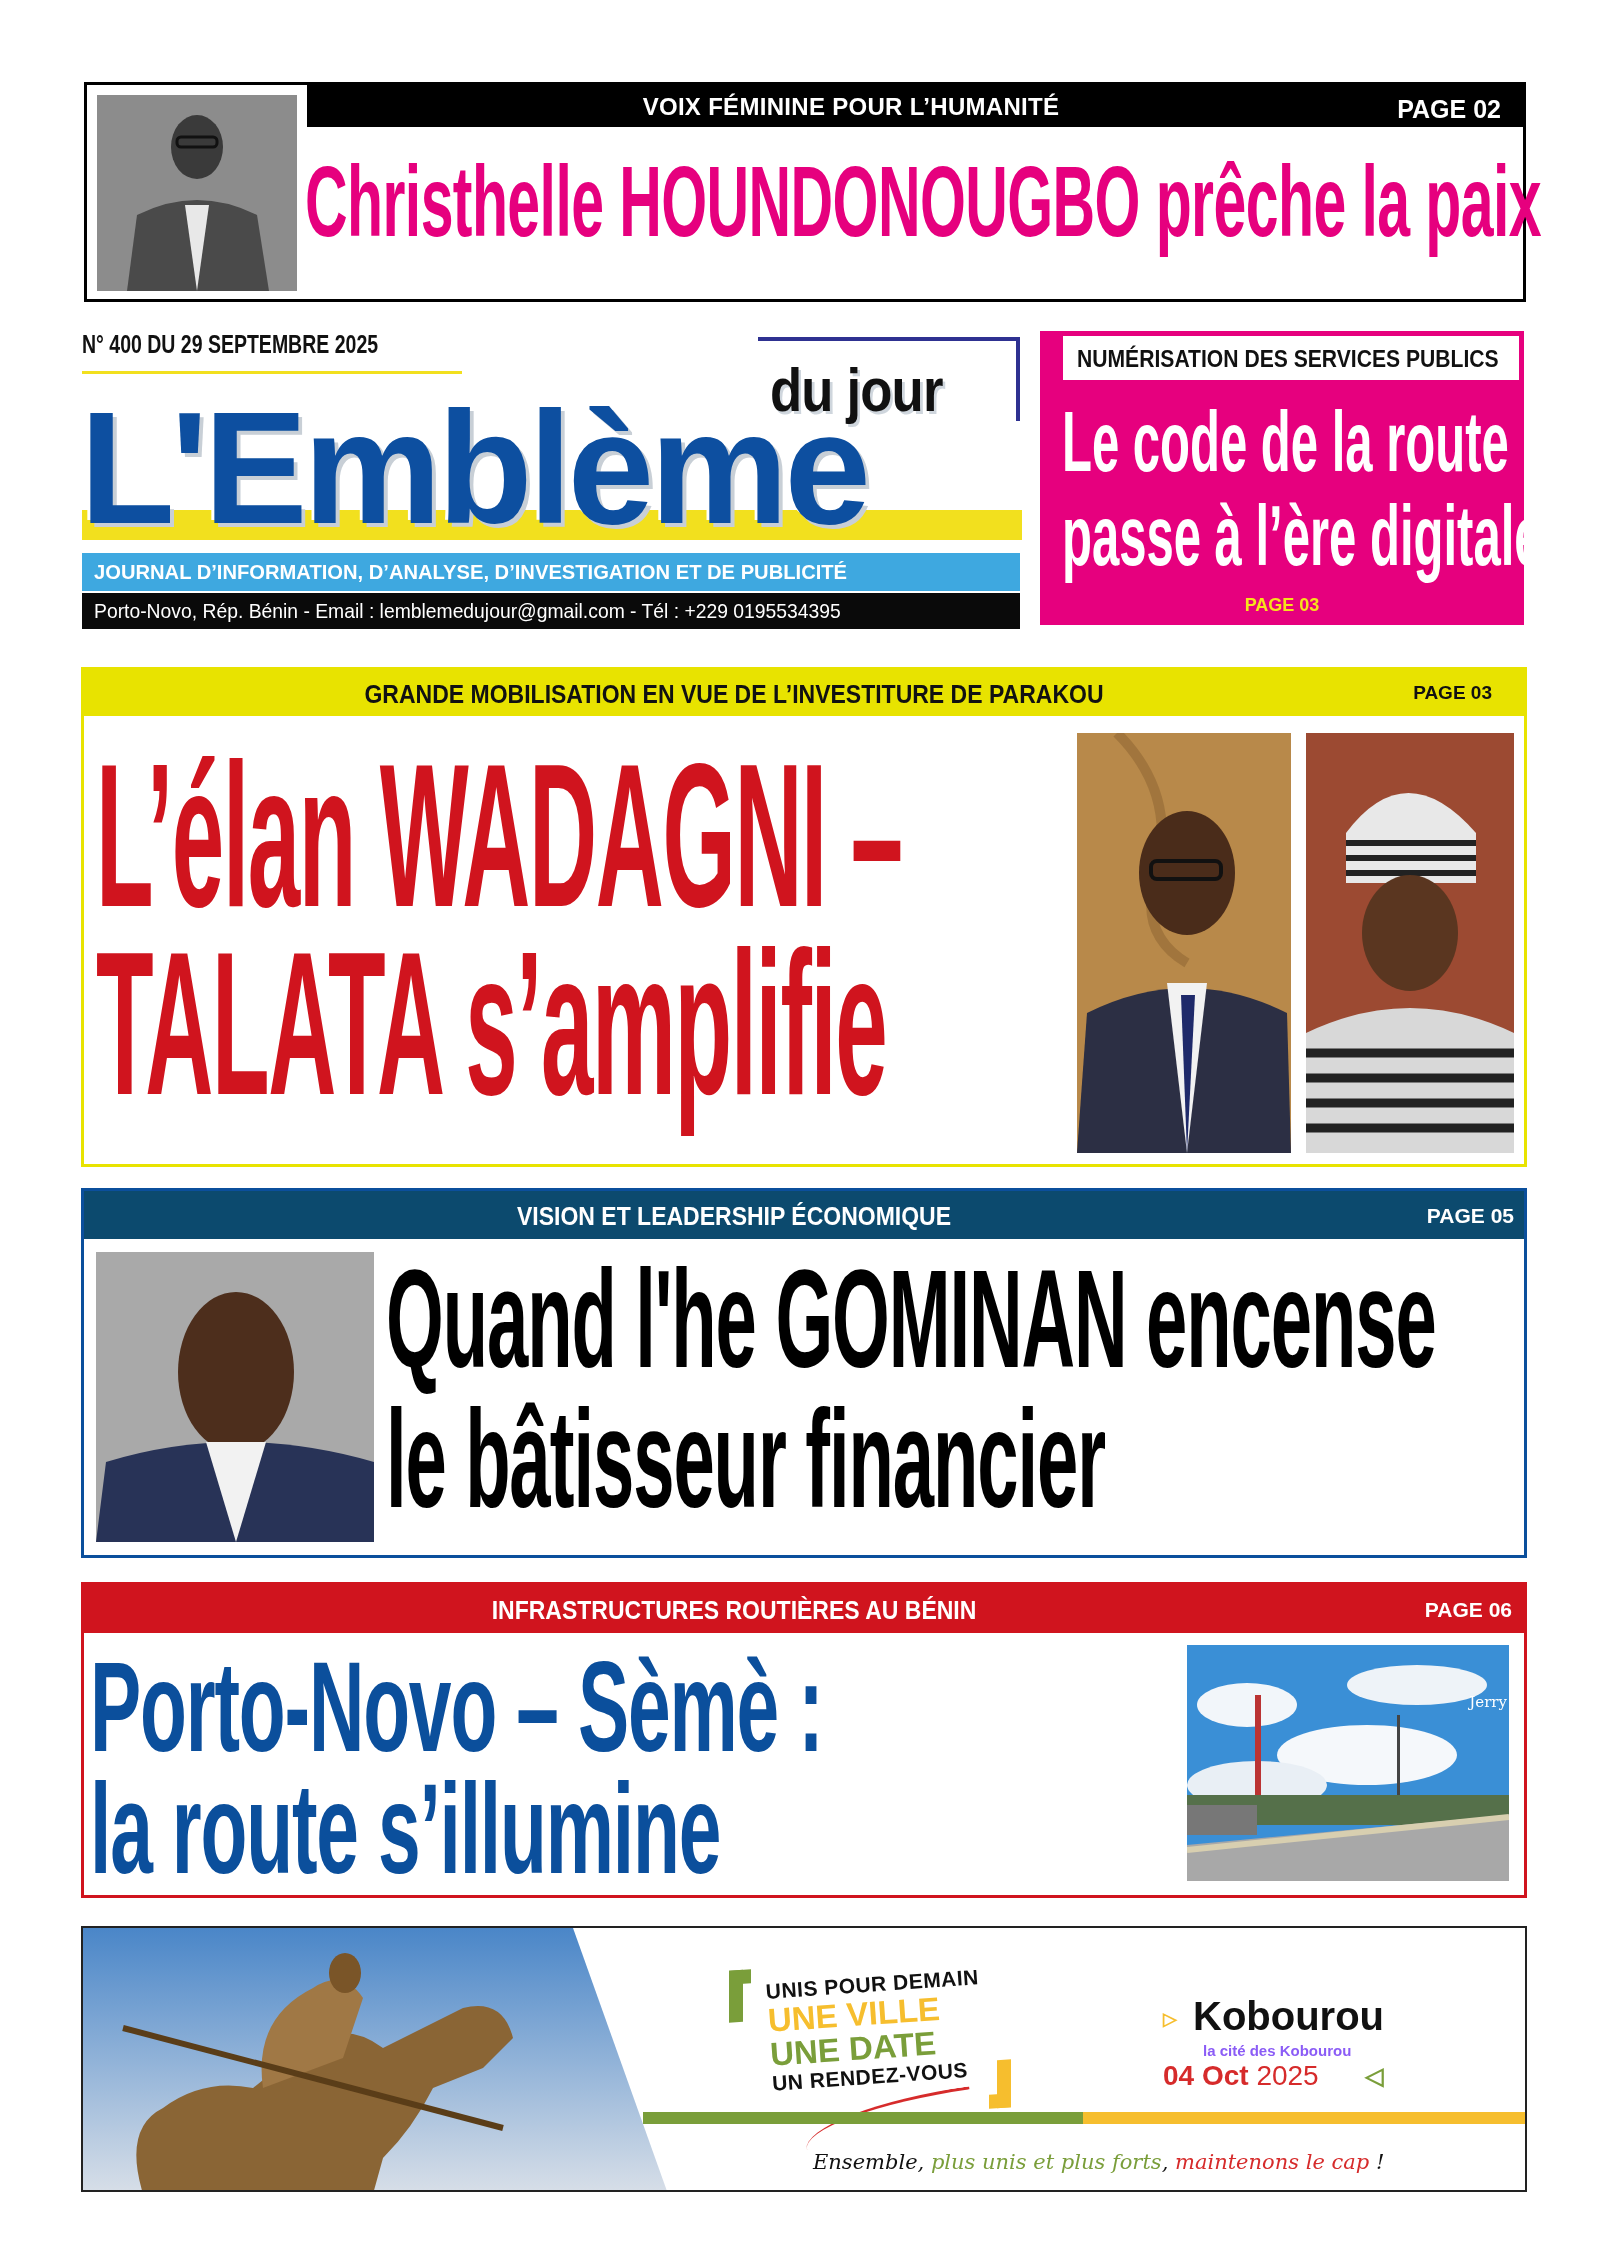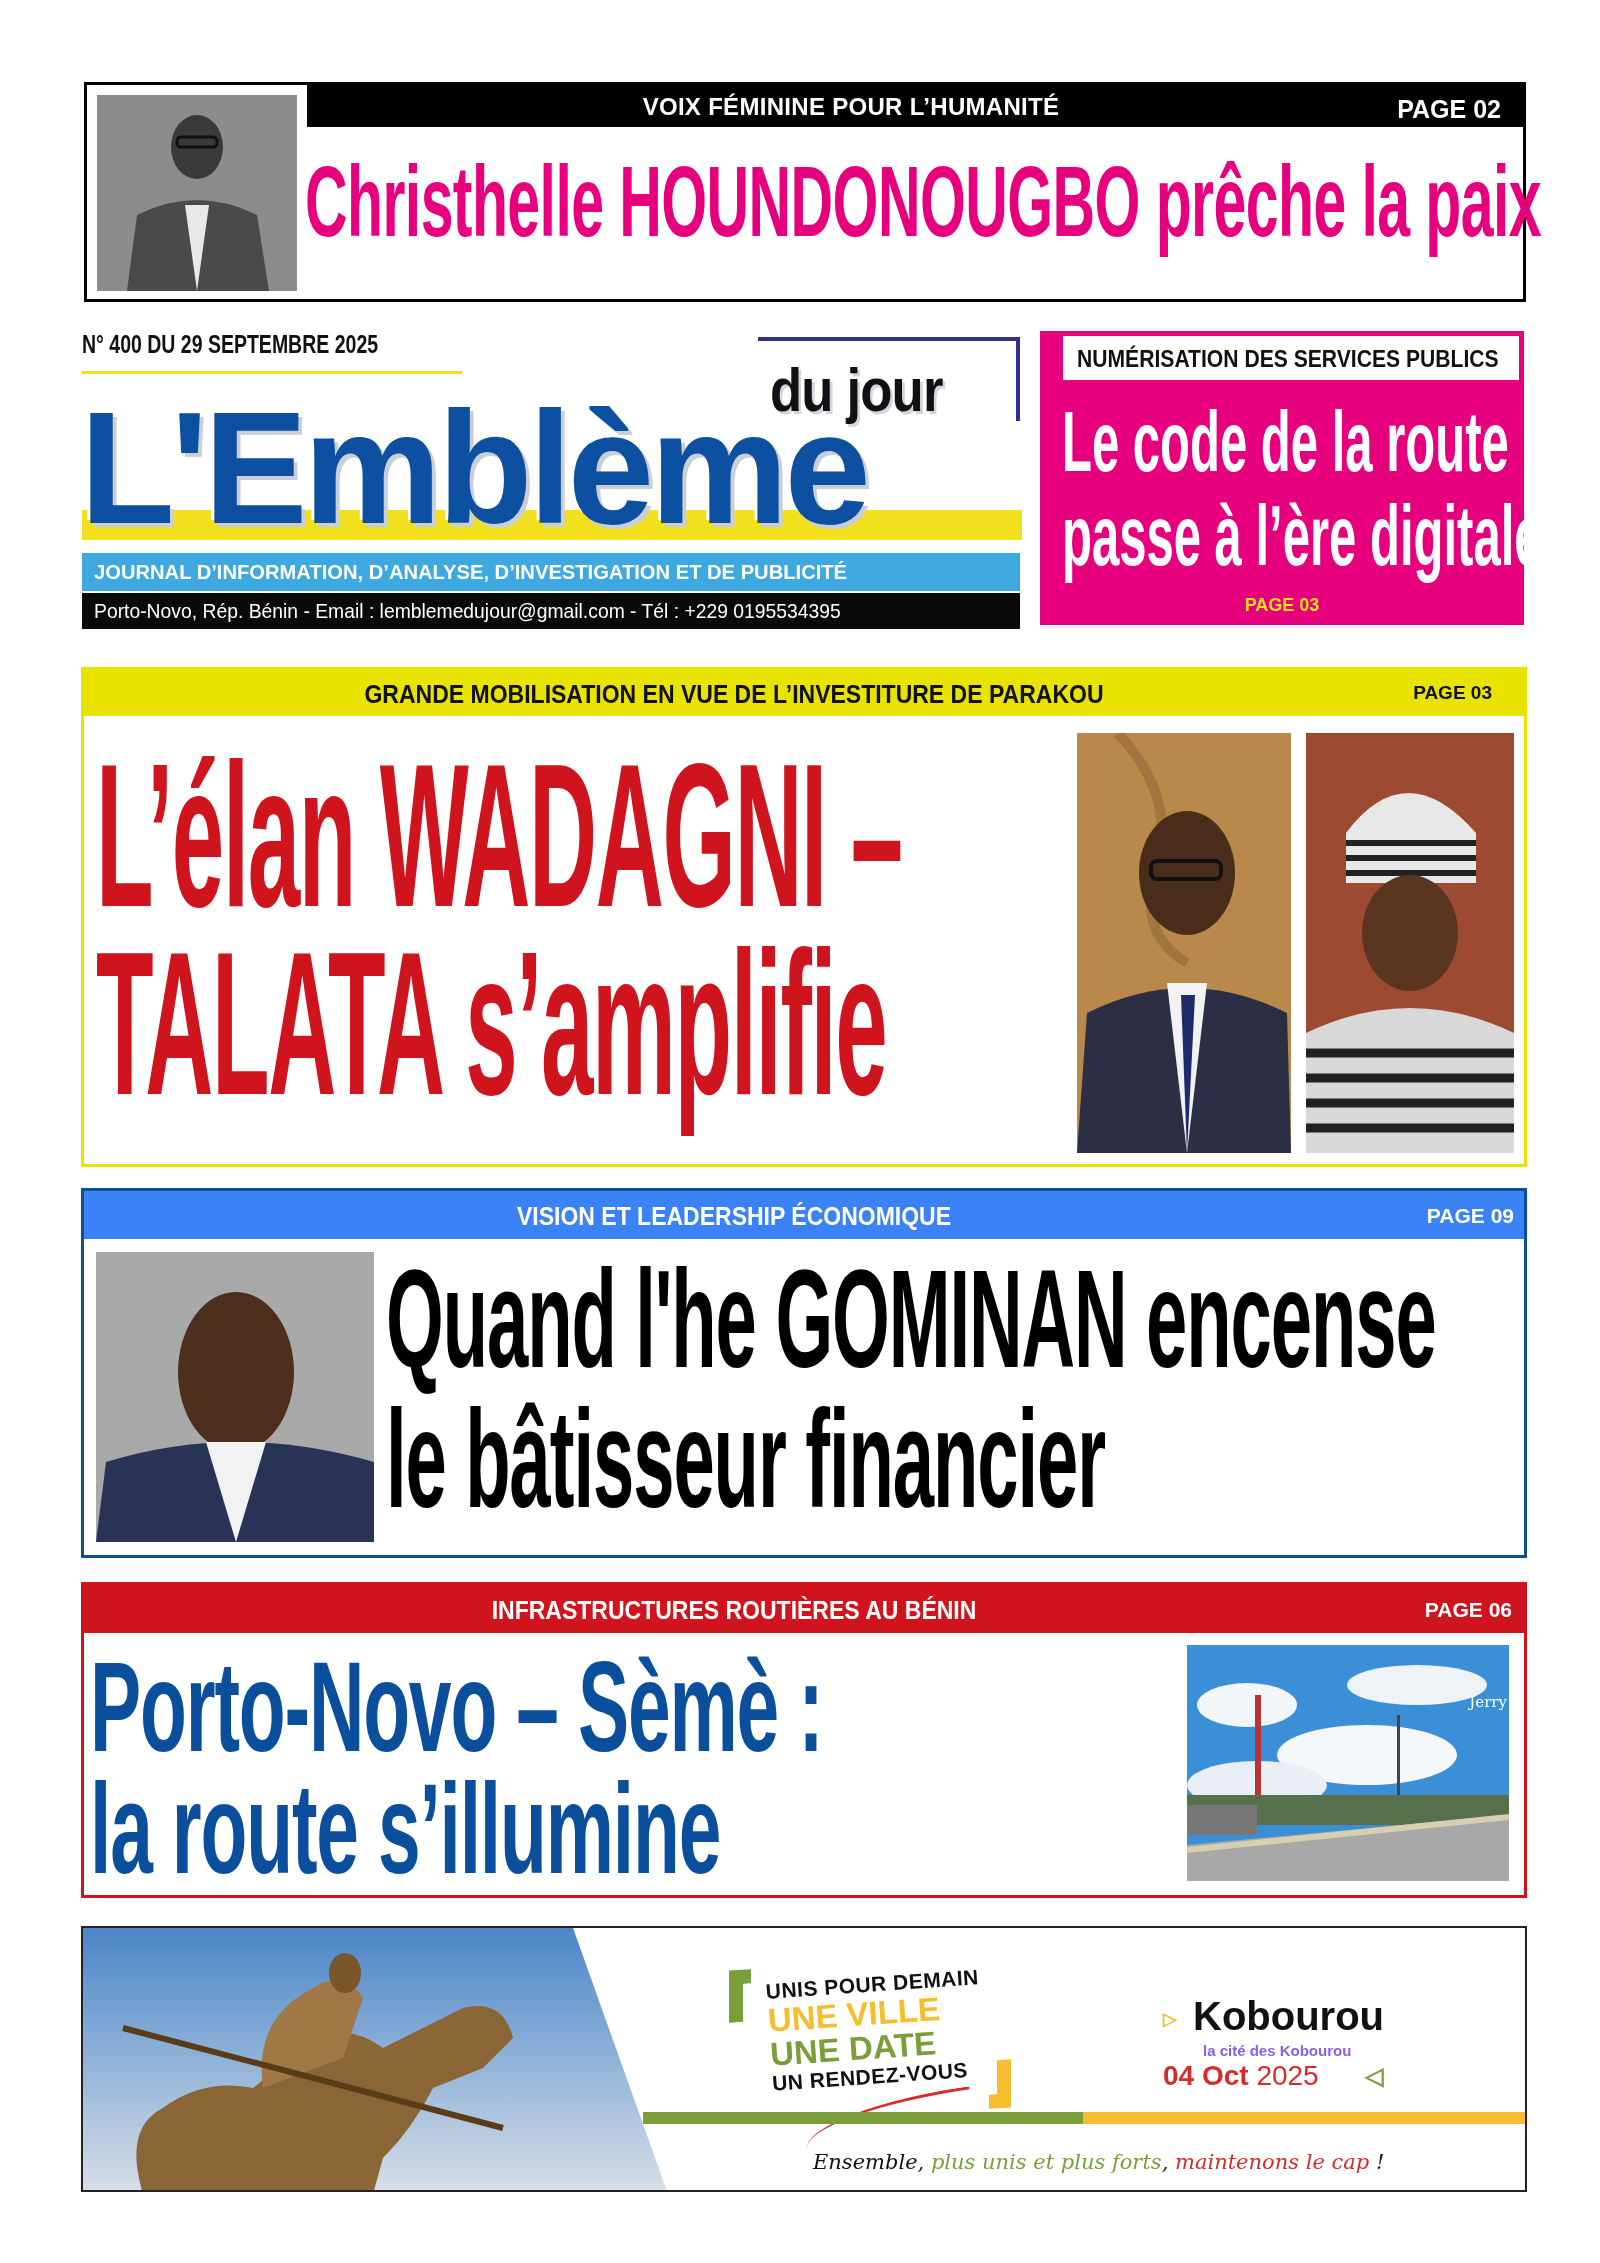--- a/index.html
+++ b/index.html
@@ -47,21 +47,21 @@
   #yellow-kicker { left: 0; top: 0; right: 0; height: 46px; background: #e8e300; color: #111; }
   #yellow-kicker .k { position: absolute; left: 0; right: 140px; top: 10px; text-align: center; font-size: 25px; font-weight: bold; transform: scaleX(0.92); }
   #yellow-kicker .p { position: absolute; right: 32px; top: 12px; font-size: 19px; font-weight: bold; }
   #wad-h1 { left: 12px; top: 62px; color: #d0141e; font-size: 205px; line-height: 205px; transform: scaleX(0.46); letter-spacing: -3px; }
   #wad-h2 { left: 12px; top: 250px; color: #d0141e; font-size: 205px; line-height: 205px; transform: scaleX(0.46); letter-spacing: -3px; }
   #photo-man { left: 993px; top: 63px; width: 214px; height: 420px; }
   #photo-woman { left: 1222px; top: 63px; width: 208px; height: 420px; }
 
   
   #blue-box { left: 81px; top: 1188px; width: 1446px; height: 370px; border: 3px solid #0b4f9c; background: #fff; }
-  #blue-kicker { left: 0; top: 0; right: 0; height: 48px; background: #3b82f6; color: #fff; }
+  #blue-kicker { left: 0; top: 0; right: 0; height: 48px; background: #0c4a6e; color: #fff; }
   #blue-kicker .k { position: absolute; left: 0; right: 140px; top: 11px; text-align: center; font-size: 25px; font-weight: bold; transform: scaleX(0.92); }
   #blue-kicker .p { position: absolute; right: 10px; top: 13px; font-size: 21px; font-weight: bold; }
   #photo-gominan { left: 12px; top: 61px; width: 278px; height: 290px; }
   #gom-h1 { left: 302px; top: 58px; color: #000; font-size: 140px; line-height: 140px; transform: scaleX(0.53); letter-spacing: -2px; }
   #gom-h2 { left: 302px; top: 198px; color: #000; font-size: 140px; line-height: 140px; transform: scaleX(0.53); letter-spacing: -2px; }
 
   
   #red-box { left: 81px; top: 1582px; width: 1446px; height: 316px; border: 3px solid #d0141e; background: #fff; }
   #red-kicker { left: 0; top: 0; right: 0; height: 48px; background: #d0141e; color: #fff; }
   #red-kicker .k { position: absolute; left: 0; right: 140px; top: 11px; text-align: center; font-size: 25px; font-weight: bold; transform: scaleX(0.92); }
@@ -163,21 +163,21 @@
       <ellipse cx="104" cy="200" rx="48" ry="58" fill="#5a3620"></ellipse>
       <path d="M0 420 L0 300 Q104 250 208 300 L208 420 Z" fill="#d8d8d8"></path>
       <path d="M0 320 L208 320 M0 345 L208 345 M0 370 L208 370 M0 395 L208 395" stroke="#222" stroke-width="9"></path>
     </svg>
   </div>
 </div>
 
 <div id="blue-box" class="abs">
   <div id="blue-kicker" class="abs">
     <span class="k">VISION ET LEADERSHIP ÉCONOMIQUE</span>
-    <span class="p">PAGE 09</span>
+    <span class="p">PAGE 05</span>
   </div>
   <div id="photo-gominan" class="photo">
     <svg viewBox="0 0 278 290" preserveAspectRatio="none">
       <rect width="278" height="290" fill="#a9a9a9"></rect>
       <ellipse cx="140" cy="120" rx="58" ry="80" fill="#4d2e1c"></ellipse>
       <path d="M0 290 L10 210 Q140 170 278 210 L278 290 Z" fill="#283357"></path>
       <path d="M110 190 L140 290 L170 190 Z" fill="#f2f2f2"></path>
     </svg>
   </div>
   <div id="gom-h1" class="abs cond">Quand l'he GOMINAN encense</div>

